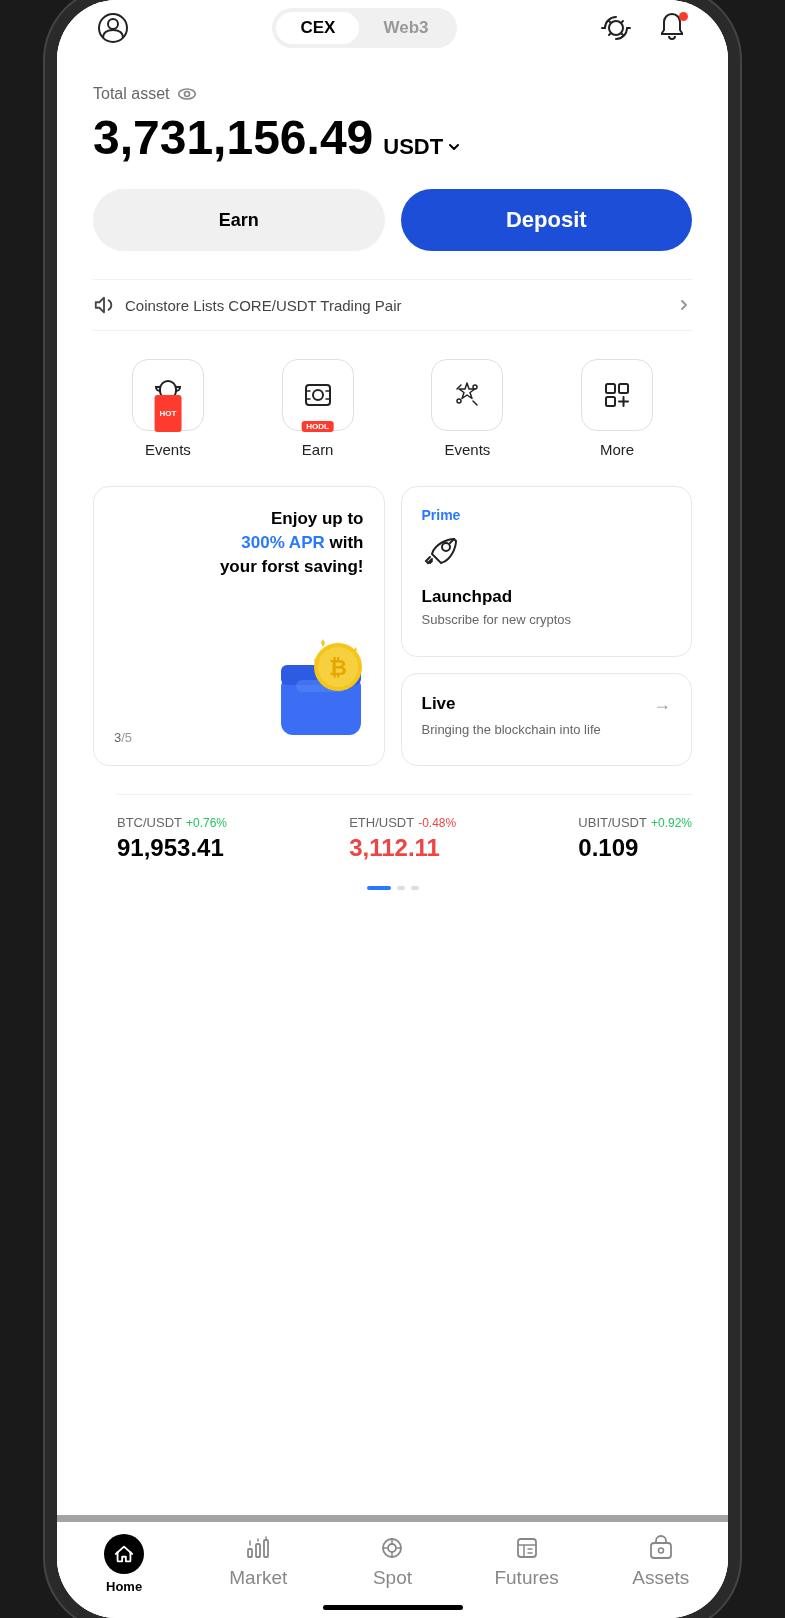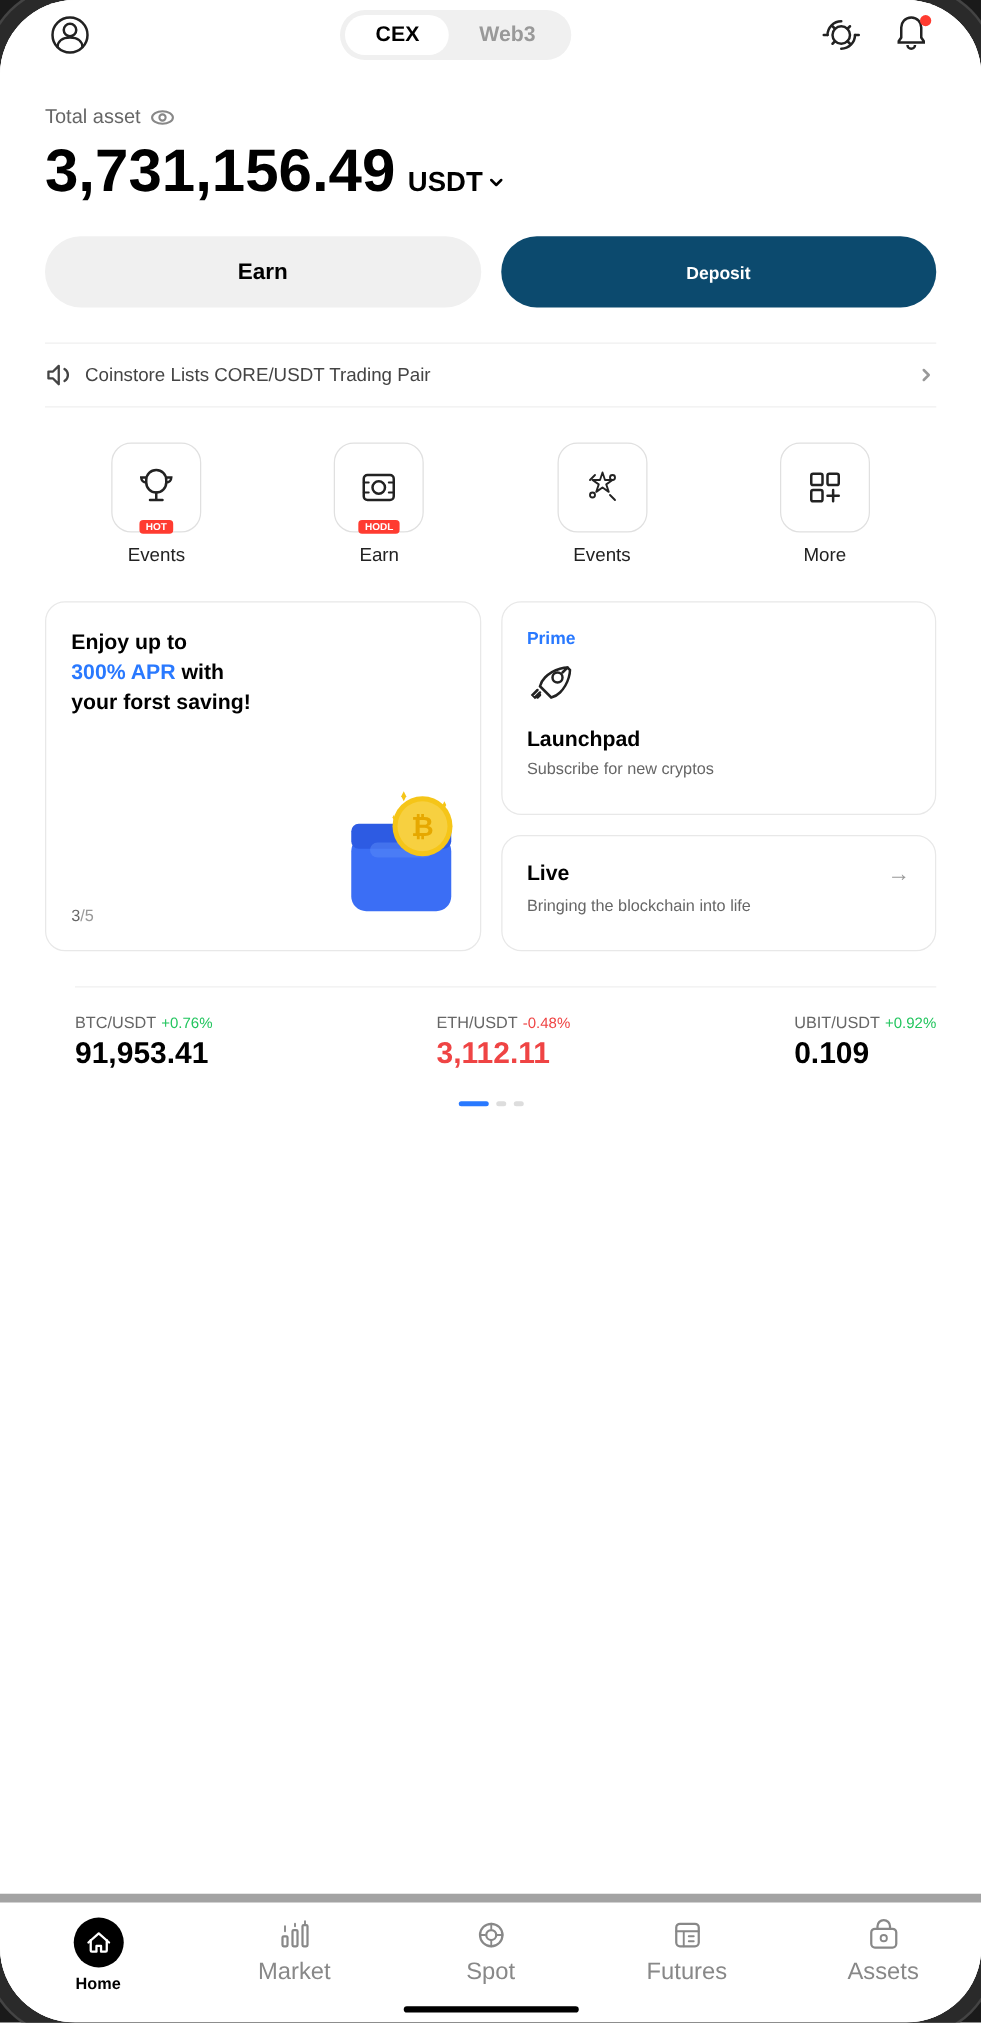--- a/index.html
+++ b/index.html
@@ -5,21 +5,21 @@
     * { box-sizing: border-box; margin: 0; padding: 0; }
     body {
       background: #1a1a1a;
       display: flex;
       justify-content: center;
       align-items: center;
       min-height: 100vh;
       font-family: -apple-system, BlinkMacSystemFont, 'Segoe UI', sans-serif;
     }
     .phone-frame {
-      width: 785px;
+      width: 671px;
       height: 1618px;
       background: #fff;
       border-radius: 60px;
       overflow: hidden;
       position: relative;
       box-shadow: 0 0 0 12px #2a2a2a, 0 0 0 14px #444;
     }
     .screen {
       width: 100%;
       height: 100%;
@@ -130,24 +130,24 @@
       border: none;
       border-radius: 50px;
       font-size: 18px;
       font-weight: 600;
       color: #000;
       cursor: pointer;
     }
     .btn-deposit {
       flex: 1;
       padding: 18px;
-      background: #0c4a6e;
+      background: #1d4ed8;
       border: none;
       border-radius: 50px;
-      font-size: 14px;
+      font-size: 22px;
       font-weight: 600;
       color: #fff;
       cursor: pointer;
     }
 
     
     .banner {
       display: flex;
       align-items: center;
       justify-content: space-between;
@@ -192,21 +192,21 @@
     }
     .badge-hot {
       position: absolute;
       bottom: -2px;
       left: 50%;
       transform: translateX(-50%);
       background: #ff3b30;
       color: #fff;
       font-size: 8px;
       font-weight: 700;
-      padding: 1px 5px;
+      padding: 14px 5px;
       border-radius: 3px;
     }
     .badge-hodl {
       position: absolute;
       bottom: -2px;
       left: 50%;
       transform: translateX(-50%);
       background: #ff3b30;
       color: #fff;
       font-size: 8px;
@@ -237,20 +237,21 @@
     }
     .card-tall {
       grid-row: span 2;
     }
     .card-earn-title {
       font-size: 17px;
       font-weight: 700;
       color: #000;
       line-height: 1.4;
       margin-bottom: 6px;
+      text-align: right;
     }
     .card-earn-highlight {
       color: #2979ff;
     }
     .card-page-indicator {
       position: absolute;
       bottom: 20px;
       left: 20px;
       font-size: 13px;
       color: #666;

